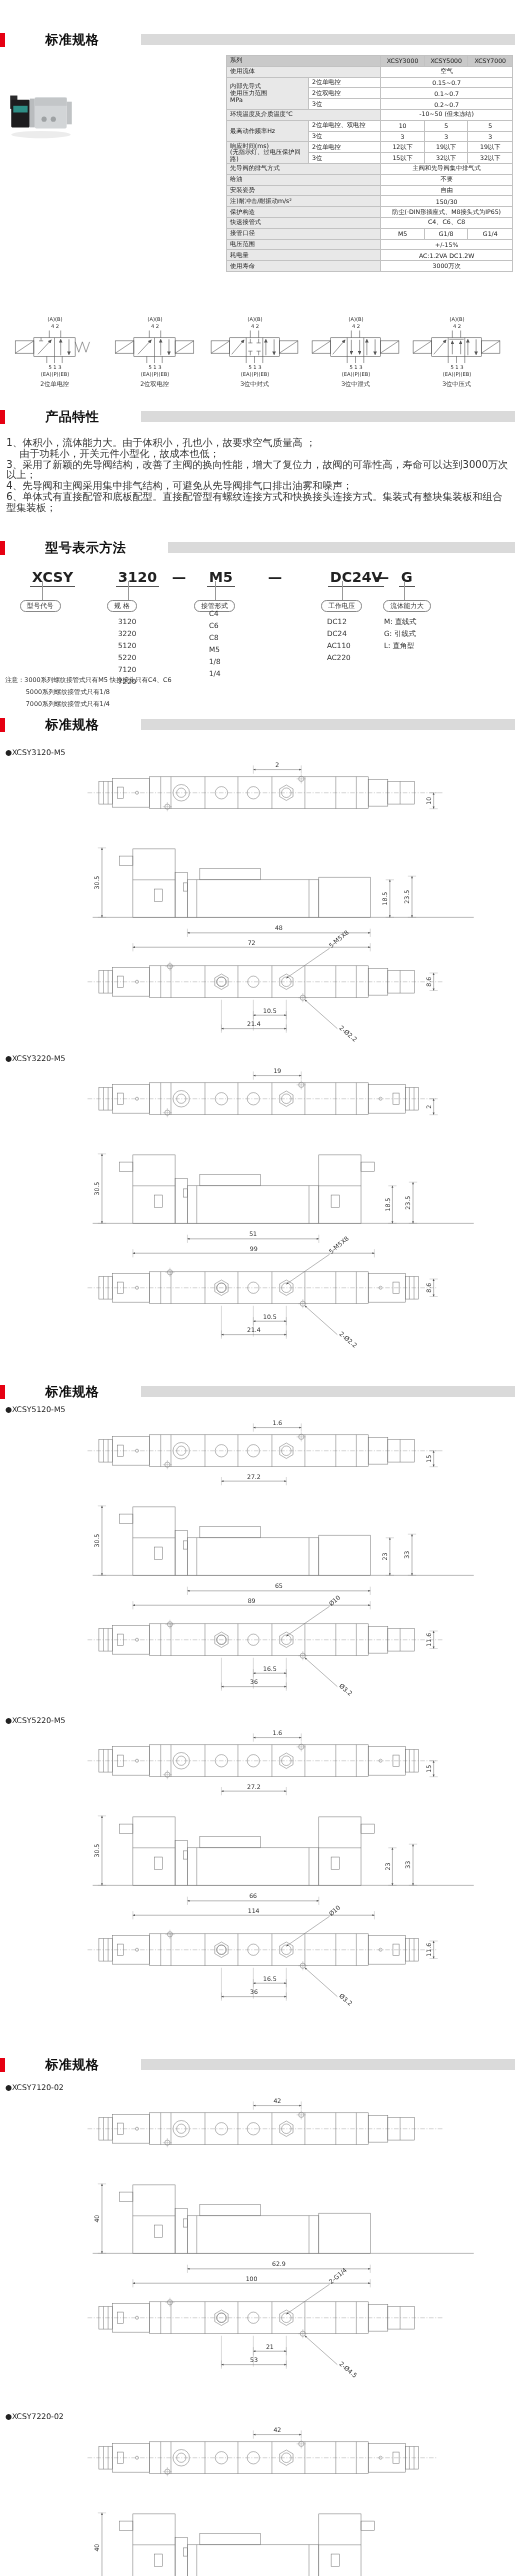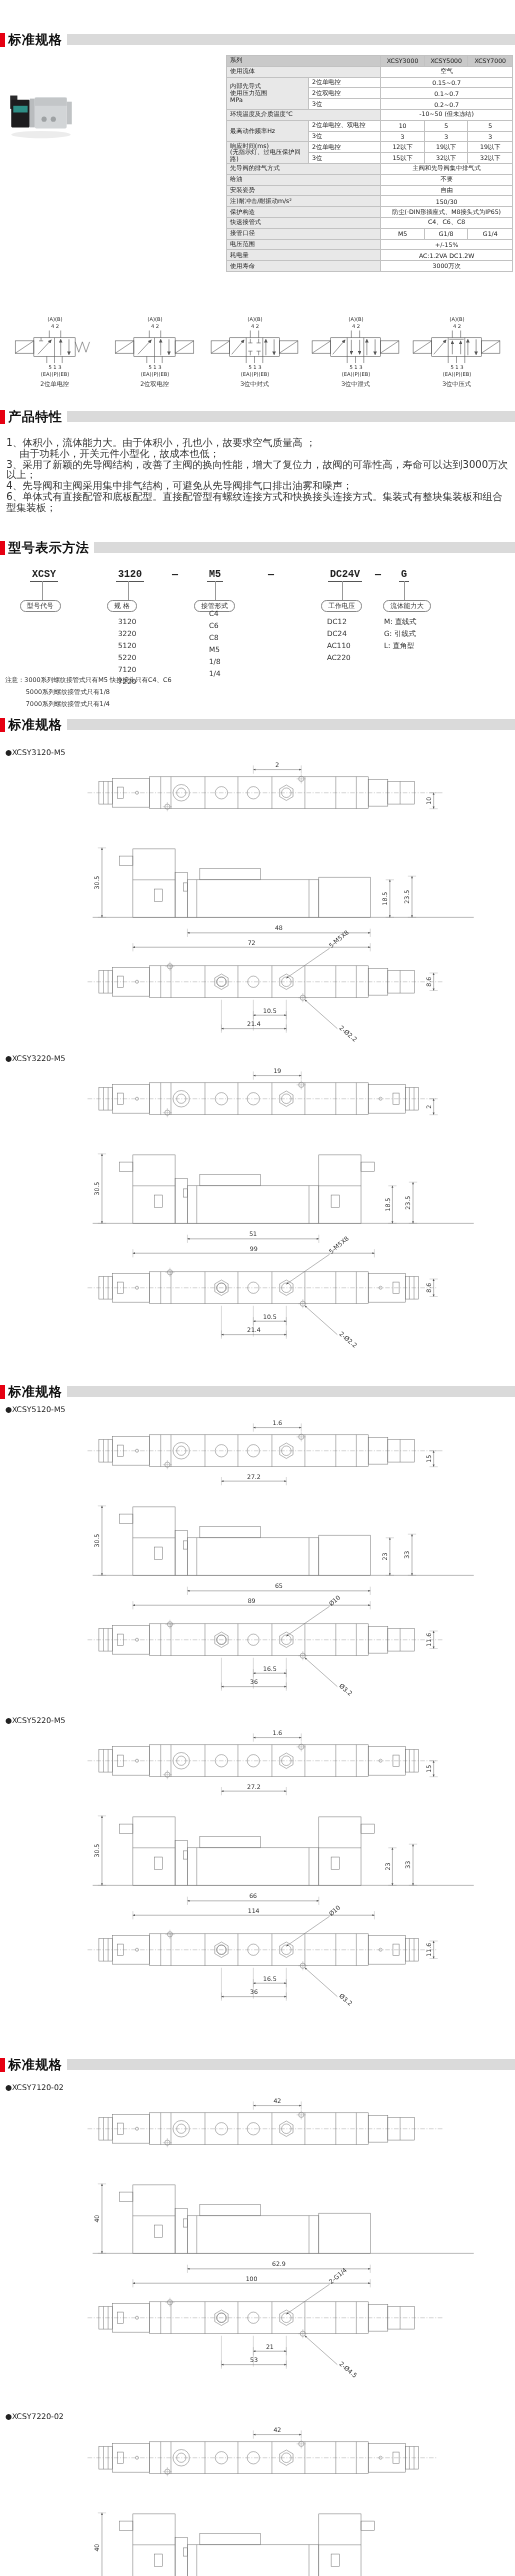--- a/index.html
+++ b/index.html
@@ -1,39 +1,39 @@
 <!DOCTYPE html>
 <html style="font-size:8.2px"><head>
 <meta charset="utf-8">
 <style>
   html,body{margin:0;padding:0;background:#fff;}
   .page{position:relative;width:515px;height:2733px;background:#ffffff;overflow:hidden;
         font-family:"DejaVu Sans",sans-serif;color:#222;}
   
-  .sec{position:absolute;left:0;width:515px;height:15.5px;display:flex;align-items:center;}
+  .sec{position:absolute;left:0;width:515px;height:15.5px;display:flex;align-items:center;gap:37px;}
   .sec .red{width:4.6px;height:14.4px;background:#e60012;}
   .sec h2{font-size:13px;font-weight:bold;color:#111;margin:0 5.2px 0 3.6px;line-height:14.4px;letter-spacing:0.5px;}
   .sec .band{flex:1;height:11.3px;background:#dadada;}
   
   table.spec{position:absolute;left:226px;top:55px;width:287px;border-collapse:collapse;}
   table.spec td{border:0.5px solid #c2c2c2;font-size:6.2px;text-align:center;padding:0 1.5px;height:9.8px;background:#fff;color:#222;}
   table.spec td.lbl{background:#e8e8e8;text-align:left;padding-left:3.1px;}
   table.spec td.sub{text-align:left;padding-left:3.1px;}
   table.spec tr.hd td{background:#c9c9c9;}
   .pre{white-space:pre-line;font-size:6px;line-height:6.7px;}
   
   .sym{position:absolute;top:315px;width:95px;text-align:center;}
   .ss{fill:none;stroke:#555;stroke-width:1.1;}
   .st{fill:#333;font-size:10px;text-anchor:middle;}
   .symcap{font-size:6.2px;color:#333;margin-top:1px;}
   
   .features{position:absolute;left:6.2px;top:438px;width:504px;font-size:10px;line-height:10.8px;color:#333;}
   .features .indent{padding-left:13.4px;}
   
-  .mtok{position:absolute;font-size:10px;font-weight:bold;color:#222;font-family:Liberation Mono, monospace;}
+  .mtok{position:absolute;font-size:14px;font-weight:bold;color:#222;}
   .mtok.u{border-bottom:1.5px double #555;padding:0 2.1px 0.5px 2.1px;}
   .vline{position:absolute;width:0.5px;background:#999;}
   .bubble{position:absolute;border:0.5px solid #888;border-radius:5.7px;height:10.3px;line-height:10.3px;
           padding:0 6.2px;font-size:6.7px;color:#333;background:#fff;}
   .opts{position:absolute;font-size:7.2px;line-height:12px;color:#333;}
   .mnotes{position:absolute;left:5.2px;top:674px;font-size:6.4px;line-height:12px;color:#333;}
   .mnotes .indent{padding-left:20.6px;}
   
   .dlabel{position:absolute;left:5.2px;font-size:7.7px;color:#222;}
   svg.fig{position:absolute;left:0;width:515px;height:289px;}

